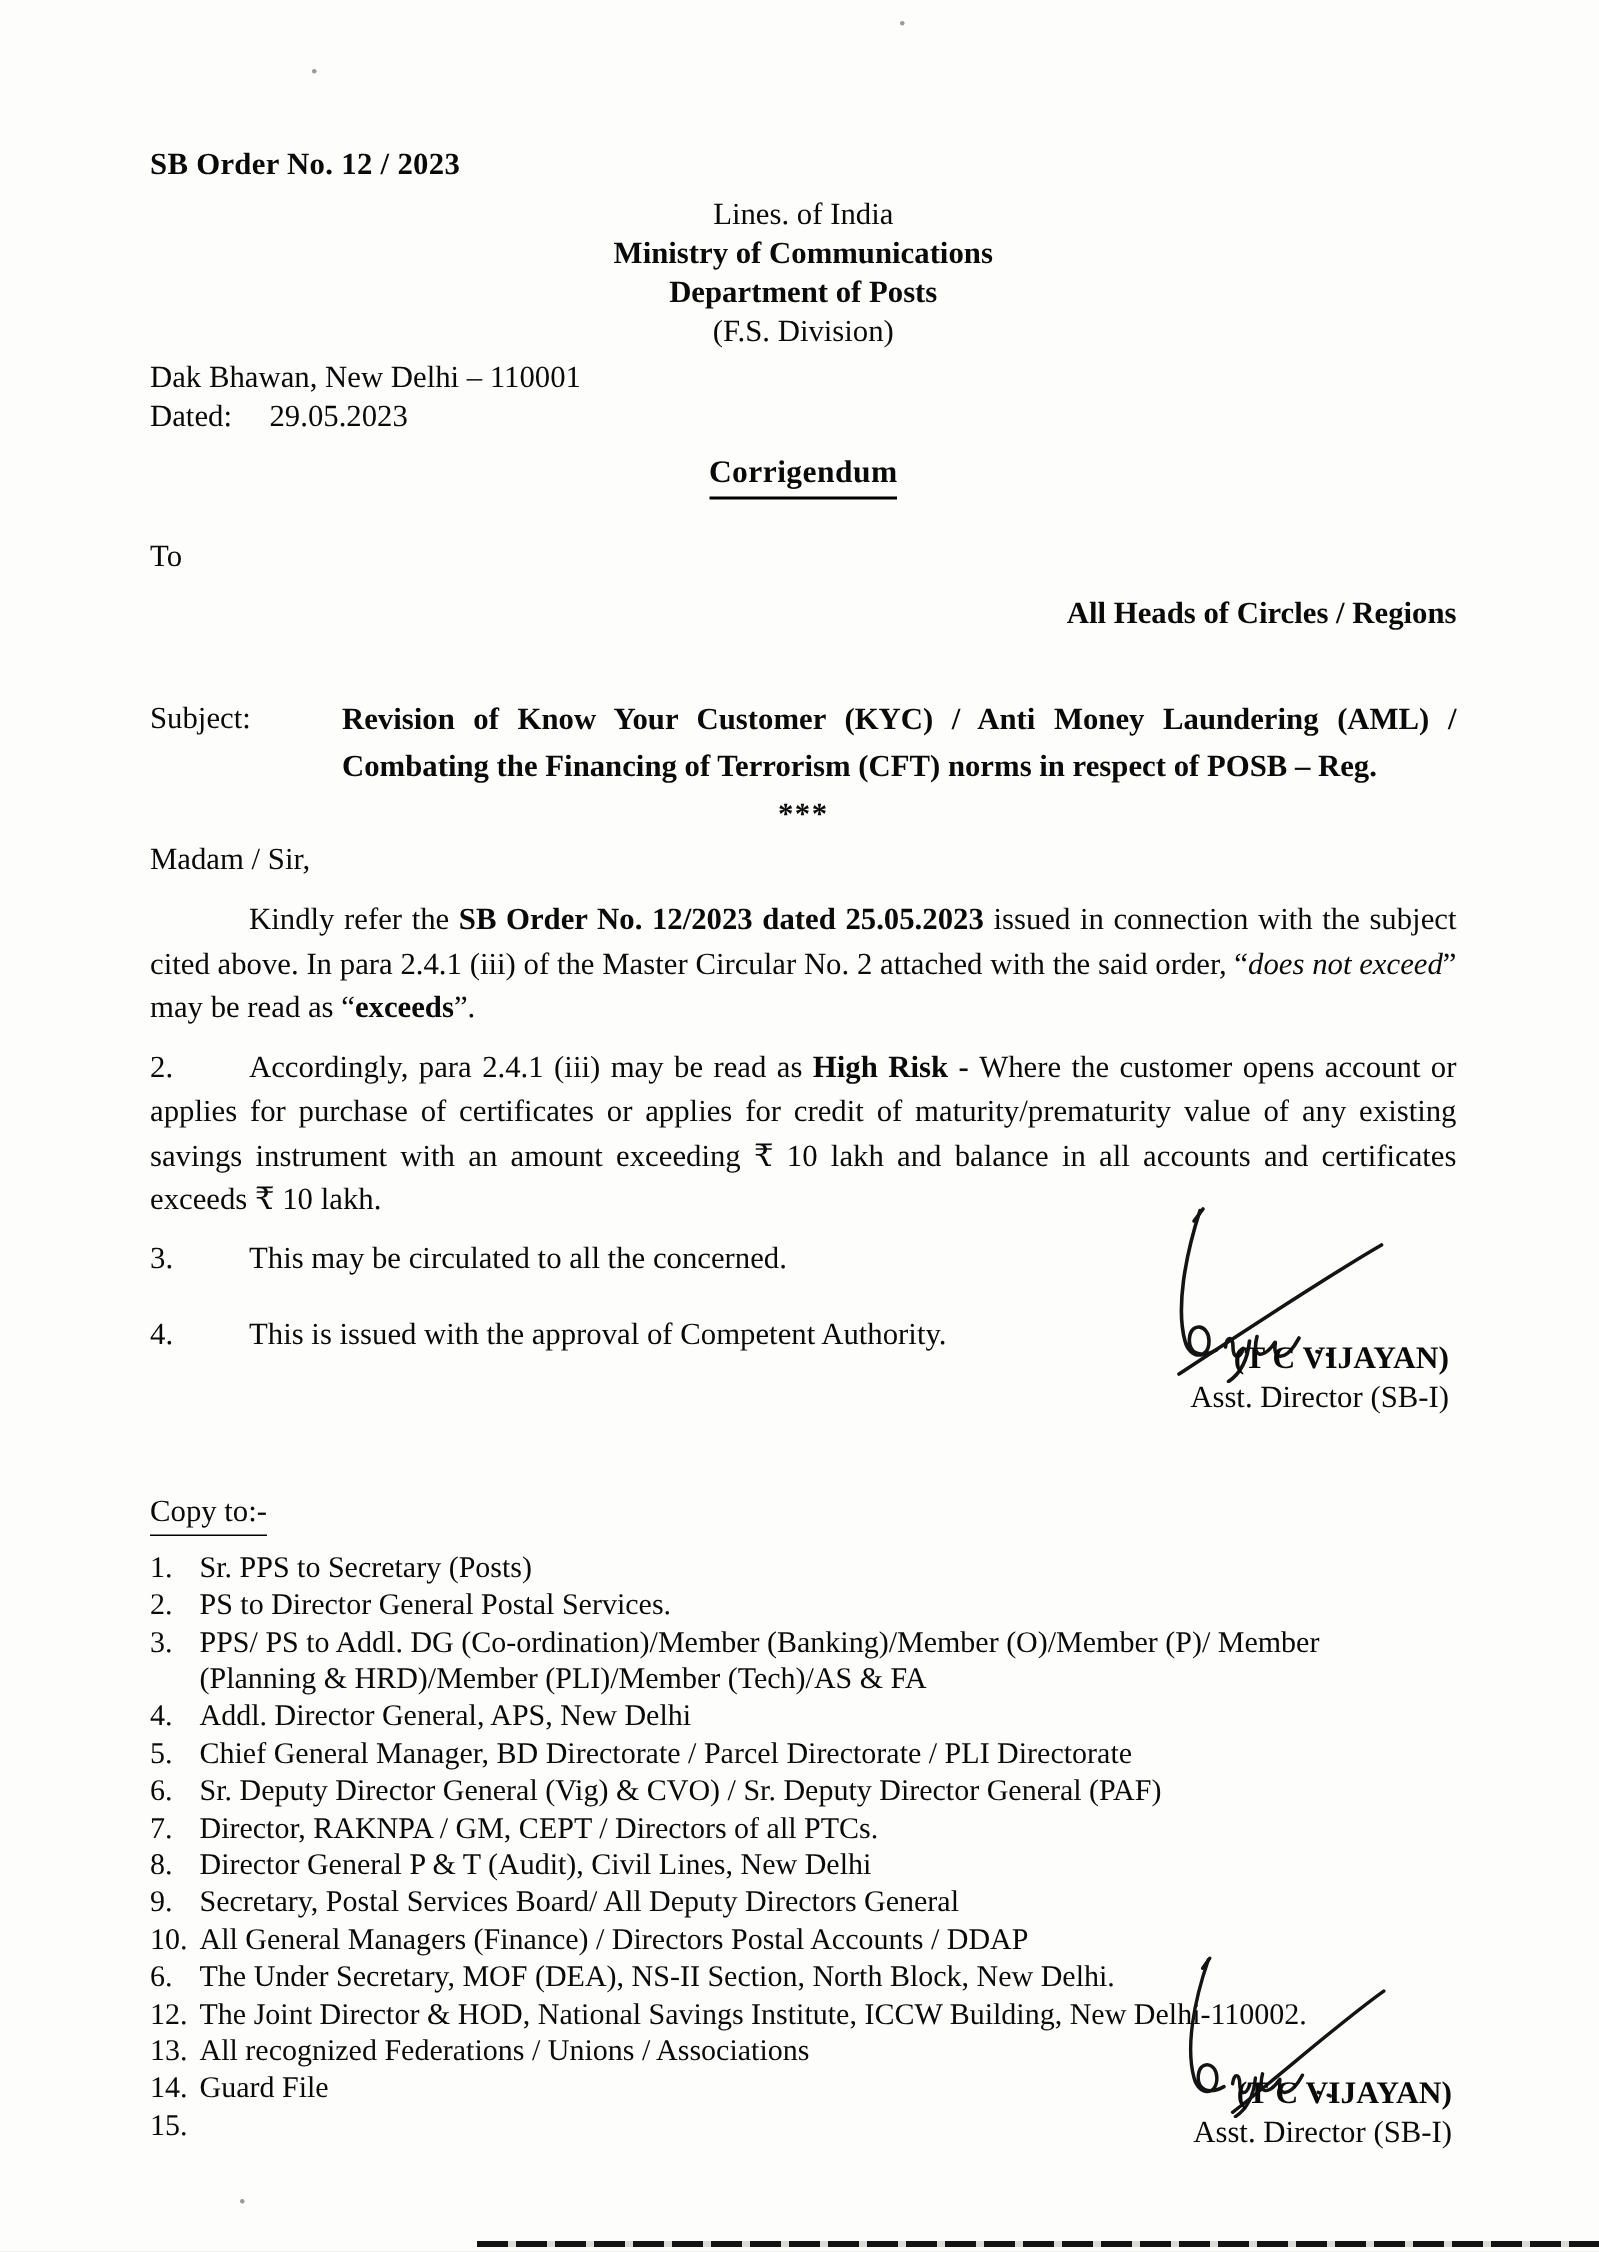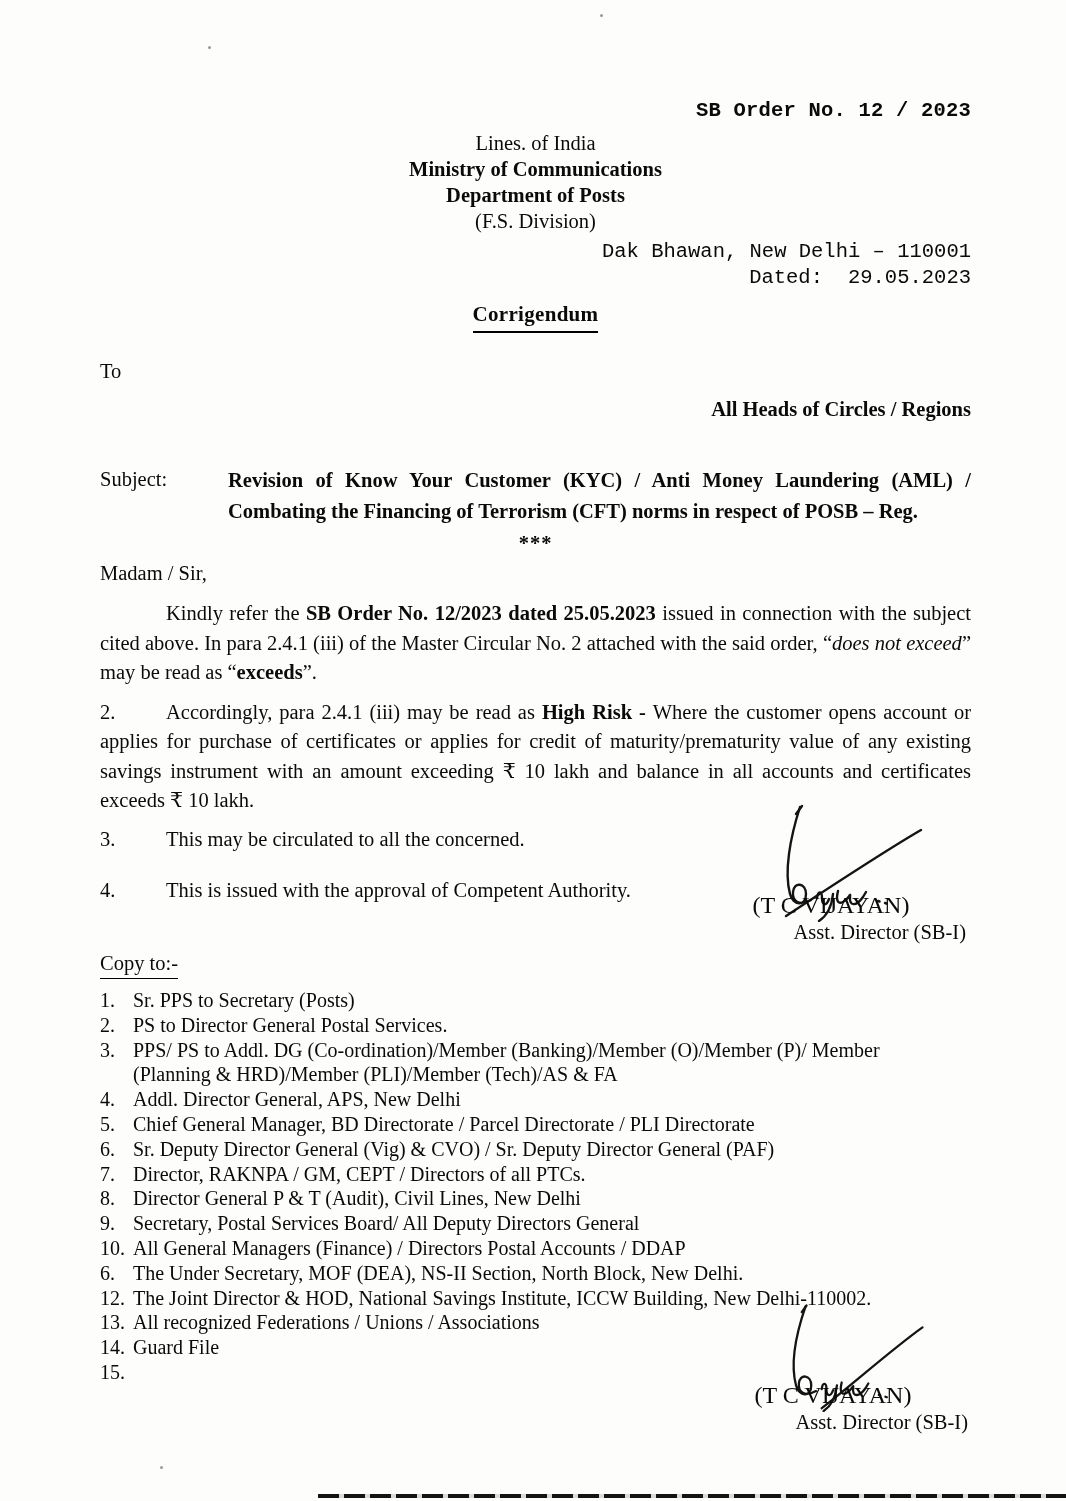--- a/index.html
+++ b/index.html
@@ -11,51 +11,51 @@
     background:#fdfdfc;
     color:#0a0a0a;
     font-family:"Liberation Serif","DejaVu Serif",serif;
     font-size:20.5px;
     line-height:1.42;
     padding:96px 95px 0 100px;
     overflow:hidden;
   }
   .bold { font-weight:bold; }
   .italic { font-style:italic; }
-  .right { text-align:right;font-family:Liberation Mono, monospace; }
+  .right { text-align:left; }
   .order-no { font-weight:bold; letter-spacing:.2px; }
   .center-block { margin-top:5px; line-height:26px; text-align:center; }
   .addr { margin-top:5px; line-height:26px; }
   .date-line .date-val { margin-left:25px; }
   .doc-title { text-align:center; margin-top:9px; font-size:21px; }
   .doc-title span { display:inline-block; border-bottom:2.2px solid #000; padding-bottom:1px; font-weight:bold; letter-spacing:.3px; }
   .to-line { margin-top:24px; }
   .to-value { margin-top:9px; font-weight:bold;text-align:right; }
   .subject-row { margin-top:41px; display:flex; }
   .subject-label { width:128px; flex:0 0 128px; }
   .subject-text { flex:1; font-weight:bold; text-align:justify; line-height:31px; }
   .stars { text-align:center; margin-top:2px; font-weight:bold; letter-spacing:1px; }
   .salutation { margin-top:1px; }
   .para { text-align:justify; line-height:29.5px; }
   .p1 { margin-top:11px; text-indent:66px; }
   .p2 { margin-top:10px; }
   .p3 { margin-top:9px; }
   .p4 { margin-top:22px; }
   .pnum { display:inline-block; width:66px; }
-  .copy-heading { margin-top:43px; }
+  .copy-heading { margin-top:88px; }
   .copy-heading span { display:inline-block; border-bottom:1.8px solid #000; padding-bottom:0; }
   .copy-list { margin-top:9px; font-size:20px; line-height:24.8px; }
   .copy-item { display:flex; }
   .copy-num { flex:0 0 33px; }
   .copy-text { flex:1; padding-right:10px; }
   .sig-block { position:absolute; width:270px; text-align:right; }
   .sig-1 { top:800px; right:100px; }
   .sig-2 { top:1296px; right:98px; }
   .sig-svg { display:block; margin:0 18px -30px auto; }
-  .sig-name { font-weight:normal; font-size:24px; line-height:27px;text-align:center; }
+  .sig-name { font-weight:bold; font-size:21px; line-height:27px; }
   .sig-title { font-size:20.5px; line-height:27px; }
   .bottom-edge {
     position:absolute; left:318px; right:0; bottom:3px; height:4px;
     background:repeating-linear-gradient(90deg,#141414 0 21px, rgba(20,20,20,.15) 21px 26px);
   }
   .speck { position:absolute; background:#9a9a9a; border-radius:50%; }
 </style>
 </head>
 <body>
 

